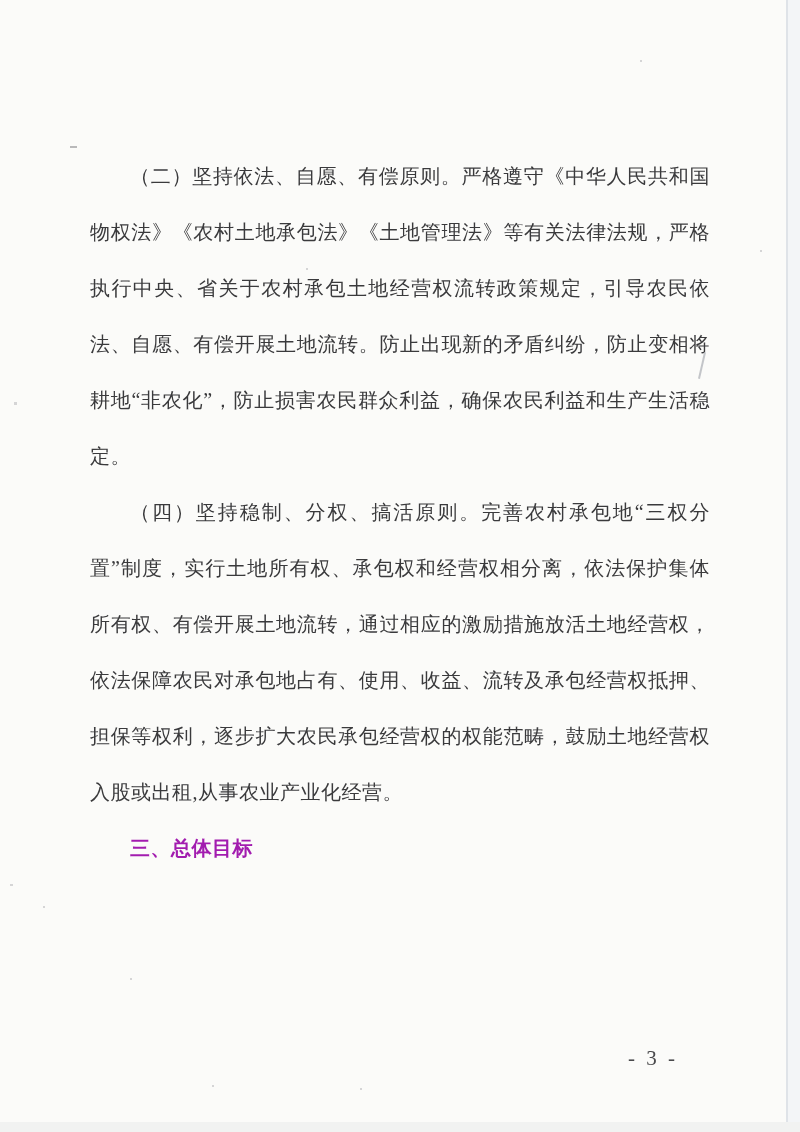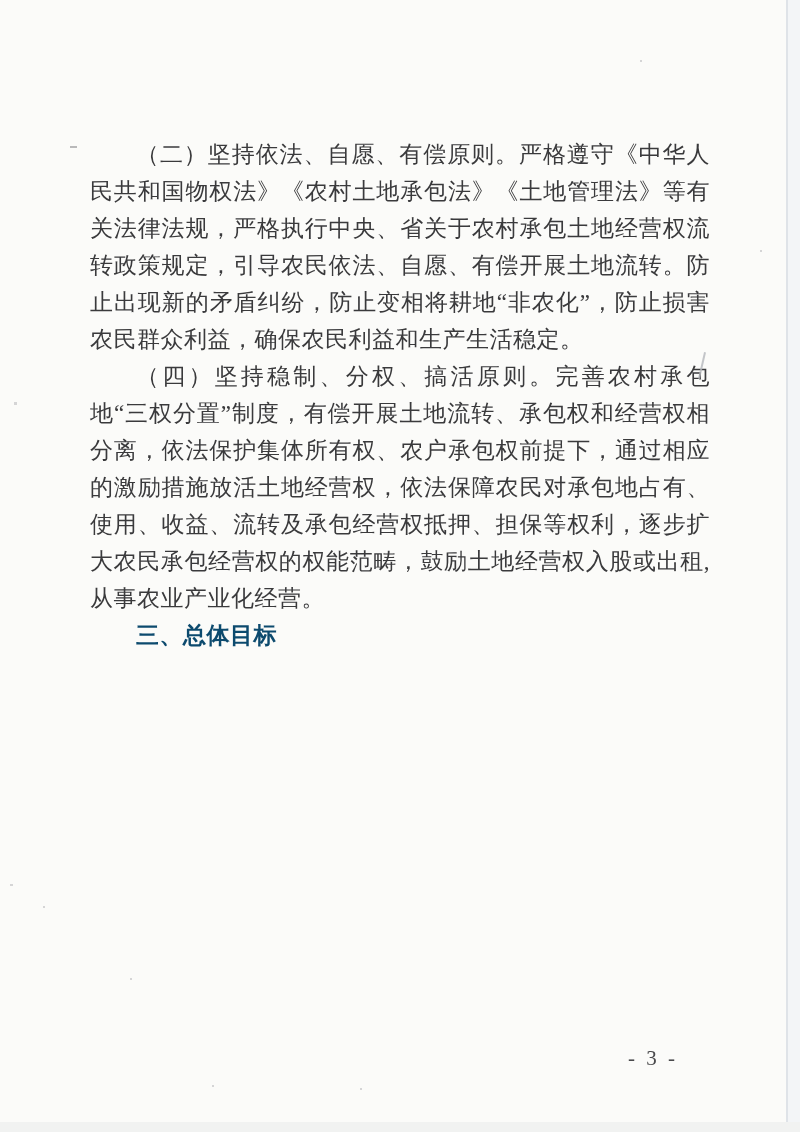--- a/index.html
+++ b/index.html
@@ -11,38 +11,38 @@
     position: relative;
     width: 800px;
     height: 1132px;
     background: #fbfbf9;
     overflow: hidden;
     font-family: "Liberation Serif", serif;
   }
   .content {
     position: absolute;
     left: 90px;
-    top: 136px;
+    top: 148px;
     width: 620px;
     color: #3a3a3c;
-    font-size: 23px;
-    line-height: 37px;
+    font-size: 20px;
+    line-height: 56px;
     letter-spacing: 0.5px;
     text-align: justify;
   }
   .para {
     margin: 0;
     text-indent: 2em;
   }
   .heading {
     margin: 0;
     text-indent: 2em;
     font-family: Liberation Serif, serif;
     font-weight: bold;
-    color: #0c4a6e;
+    color: #a21caf;
   }
   .page-number {
     position: absolute;
     left: 628px;
     top: 1046px;
     font-size: 21px;
     letter-spacing: 3px;
     color: #4a4a4c;
     font-family: "Liberation Serif", serif;
   }
@@ -105,21 +105,21 @@
   .sp8 { left: 360px; top: 1088px; width: 2px; height: 2px; }
   .sp9 { left: 306px; top: 268px;  width: 2px; height: 2px; }
 </style>
 </head>
 <body>
 
 <div class="page">
 
   <div class="content">
     <p class="para">（二）坚持依法、自愿、有偿原则。严格遵守《中华人民共和国物权法》《农村土地承包法》《土地管理法》等有关法律法规，严格执行中央、省关于农村承包土地经营权流转政策规定，引导农民依法、自愿、有偿开展土地流转。防止出现新的矛盾纠纷，防止变相将耕地“非农化”，防止损害农民群众利益，确保农民利益和生产生活稳定。</p>
-    <p class="para">（四）坚持稳制、分权、搞活原则。完善农村承包地“三权分置”制度，有偿开展土地流转、承包权和经营权相分离，依法保护集体所有权、农户承包权前提下，通过相应的激励措施放活土地经营权，依法保障农民对承包地占有、使用、收益、流转及承包经营权抵押、担保等权利，逐步扩大农民承包经营权的权能范畴，鼓励土地经营权入股或出租,从事农业产业化经营。</p>
+    <p class="para">（四）坚持稳制、分权、搞活原则。完善农村承包地“三权分置”制度，实行土地所有权、承包权和经营权相分离，依法保护集体所有权、有偿开展土地流转，通过相应的激励措施放活土地经营权，依法保障农民对承包地占有、使用、收益、流转及承包经营权抵押、担保等权利，逐步扩大农民承包经营权的权能范畴，鼓励土地经营权入股或出租,从事农业产业化经营。</p>
     <p class="heading">三、总体目标</p>
   </div>
 
   <div class="page-number">- 3 -</div>
 
   <div class="edge-right-line"></div>
   <div class="edge-right-band"></div>
   <div class="edge-bottom-band"></div>
   <div class="artifact-slash"></div>
   <div class="artifact-dash"></div>

